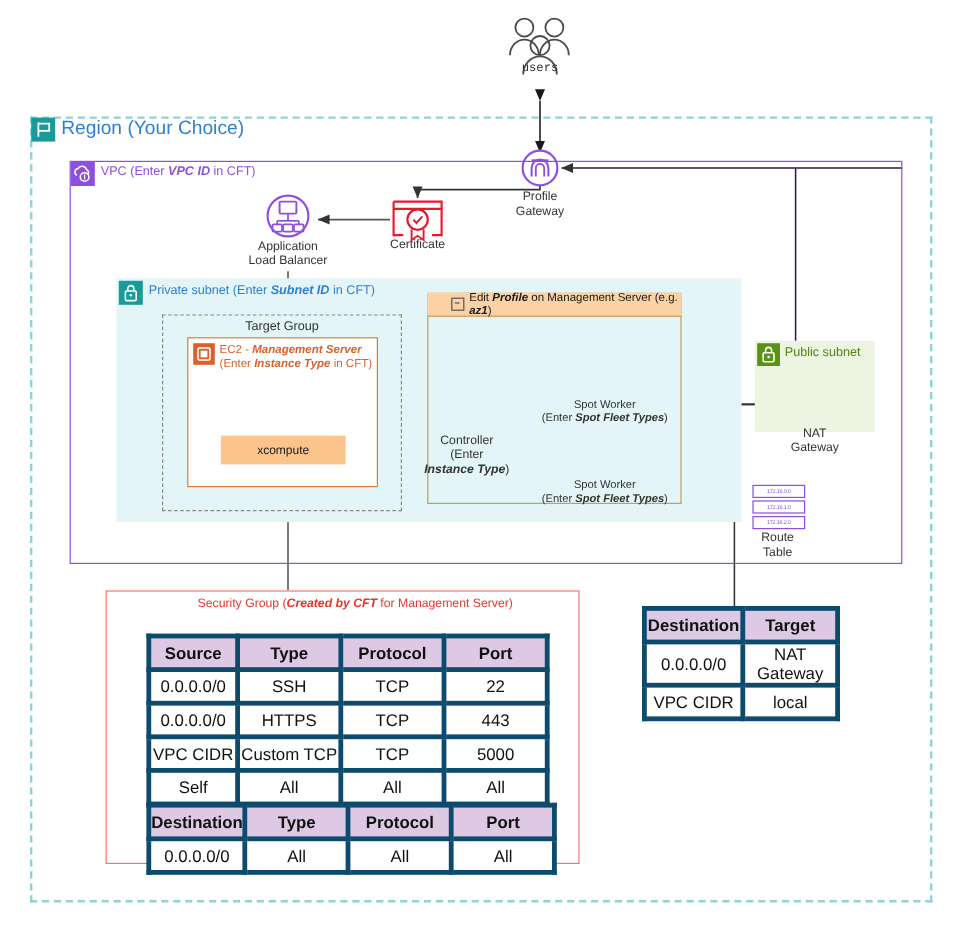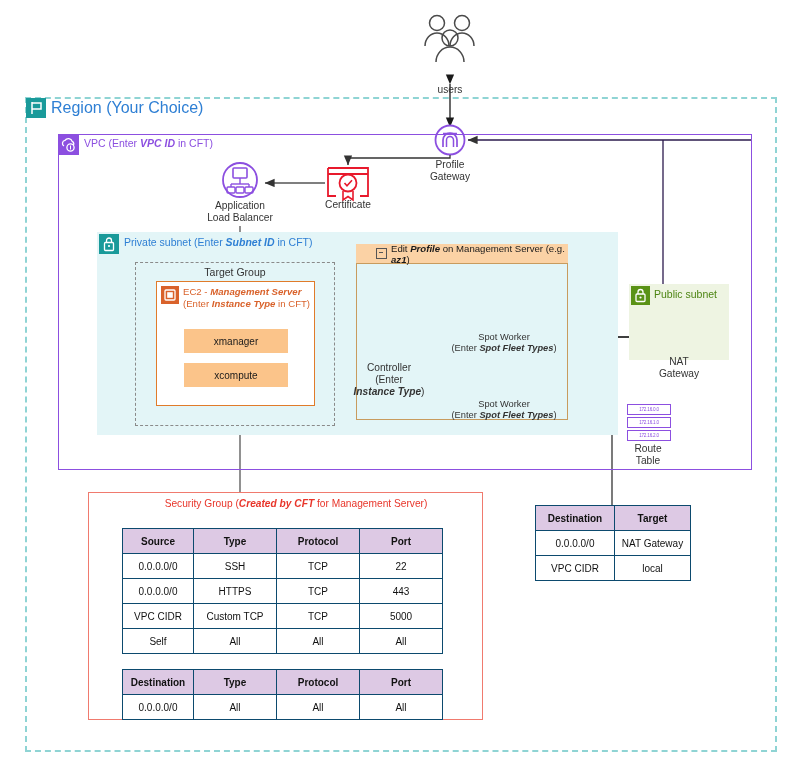--- a/index.html
+++ b/index.html
@@ -125,22 +125,22 @@
   
   .cap {
     text-align: center; font-size: 10.2px; color: #333;
     line-height: 12px;
   }
   .cap-sm { font-size: 9.3px; line-height: 11px; }
 
   
   table.d { border-collapse: collapse; }
   table.d th, table.d td {
-    border: 1px solid #0c4a6e;
-    font-size: 10px; color: #111;
+    border: 4px solid #0c4a6e;
+    font-size: 14px; color: #111;
     text-align: center; padding: 0;
     height: 24px;
   }
   table.d th { background: #ddc9e4; font-weight: bold; }
   table.d td { background: #ffffff; font-weight: normal; }
 
   .sg-box {
     left: 88px; top: 492px; width: 395px; height: 228px;
     border: 1.2px solid #f07a6e; background: #fff;
   }
@@ -322,21 +322,21 @@
     <svg width="20" height="20" viewBox="0 0 20 20">
       <path d="M5 11 a3 3 0 0 1 1-5.6 a4 4 0 0 1 7.2 1 a2.6 2.6 0 0 1 0.4 4.6" stroke="#fff" stroke-width="1.3" fill="none"></path>
       <circle cx="11.5" cy="12.5" r="3.6" stroke="#fff" stroke-width="1.3" fill="#8c4fe0"></circle>
       <line x1="11.5" y1="10.5" x2="11.5" y2="14.5" stroke="#fff" stroke-width="1"></line>
     </svg>
   </div>
   <div class="abs vpc-label">
     <span>VPC (Enter </span><b>VPC ID</b><span> in CFT)</span>
   </div>
 
-  <div class="abs cap" style="left:410px; top:84px; width:80px;">users</div>
+  <div class="abs cap" style="left:410px; top:52px; width:80px;font-family:Liberation Mono, monospace;">users</div>
 
   <div class="abs cap" style="left:410px; top:159px; width:80px;">
     <div>Profile</div>
     <div>Gateway</div>
   </div>
 
   <div class="abs cap" style="left:308px; top:199px; width:80px;">Certificate</div>
 
   <div class="abs cap" style="left:190px; top:200px; width:100px;">
     <div>Application</div>
@@ -362,21 +362,20 @@
   <div class="abs ec2-icon">
     <svg width="18" height="18" viewBox="0 0 18 18">
       <rect x="4" y="4" width="10" height="10" rx="1" stroke="#fff" stroke-width="1.3" fill="none"></rect>
       <rect x="6.2" y="6.2" width="5.6" height="5.6" fill="#fff"></rect>
     </svg>
   </div>
   <div class="abs ec2-title">
     <span>EC2 - </span><b>Management Server</b><br>
     <span>(Enter </span><b>Instance Type</b><span> in CFT)</span>
   </div>
-  <div class="abs ec2-inner xmanager">xmanager</div>
   <div class="abs ec2-inner xcompute">xcompute</div>
 
   <div class="abs profile-box"></div>
   <div class="abs profile-header">
     <span class="collapse-glyph"></span>
     <span><span>Edit </span><b>Profile</b><span> on Management Server (e.g. </span><b>az1</b><span>)</span></span>
   </div>
 
   <div class="abs cap" style="left:347px; top:362px; width:84px;">
     <div>Controller</div>

